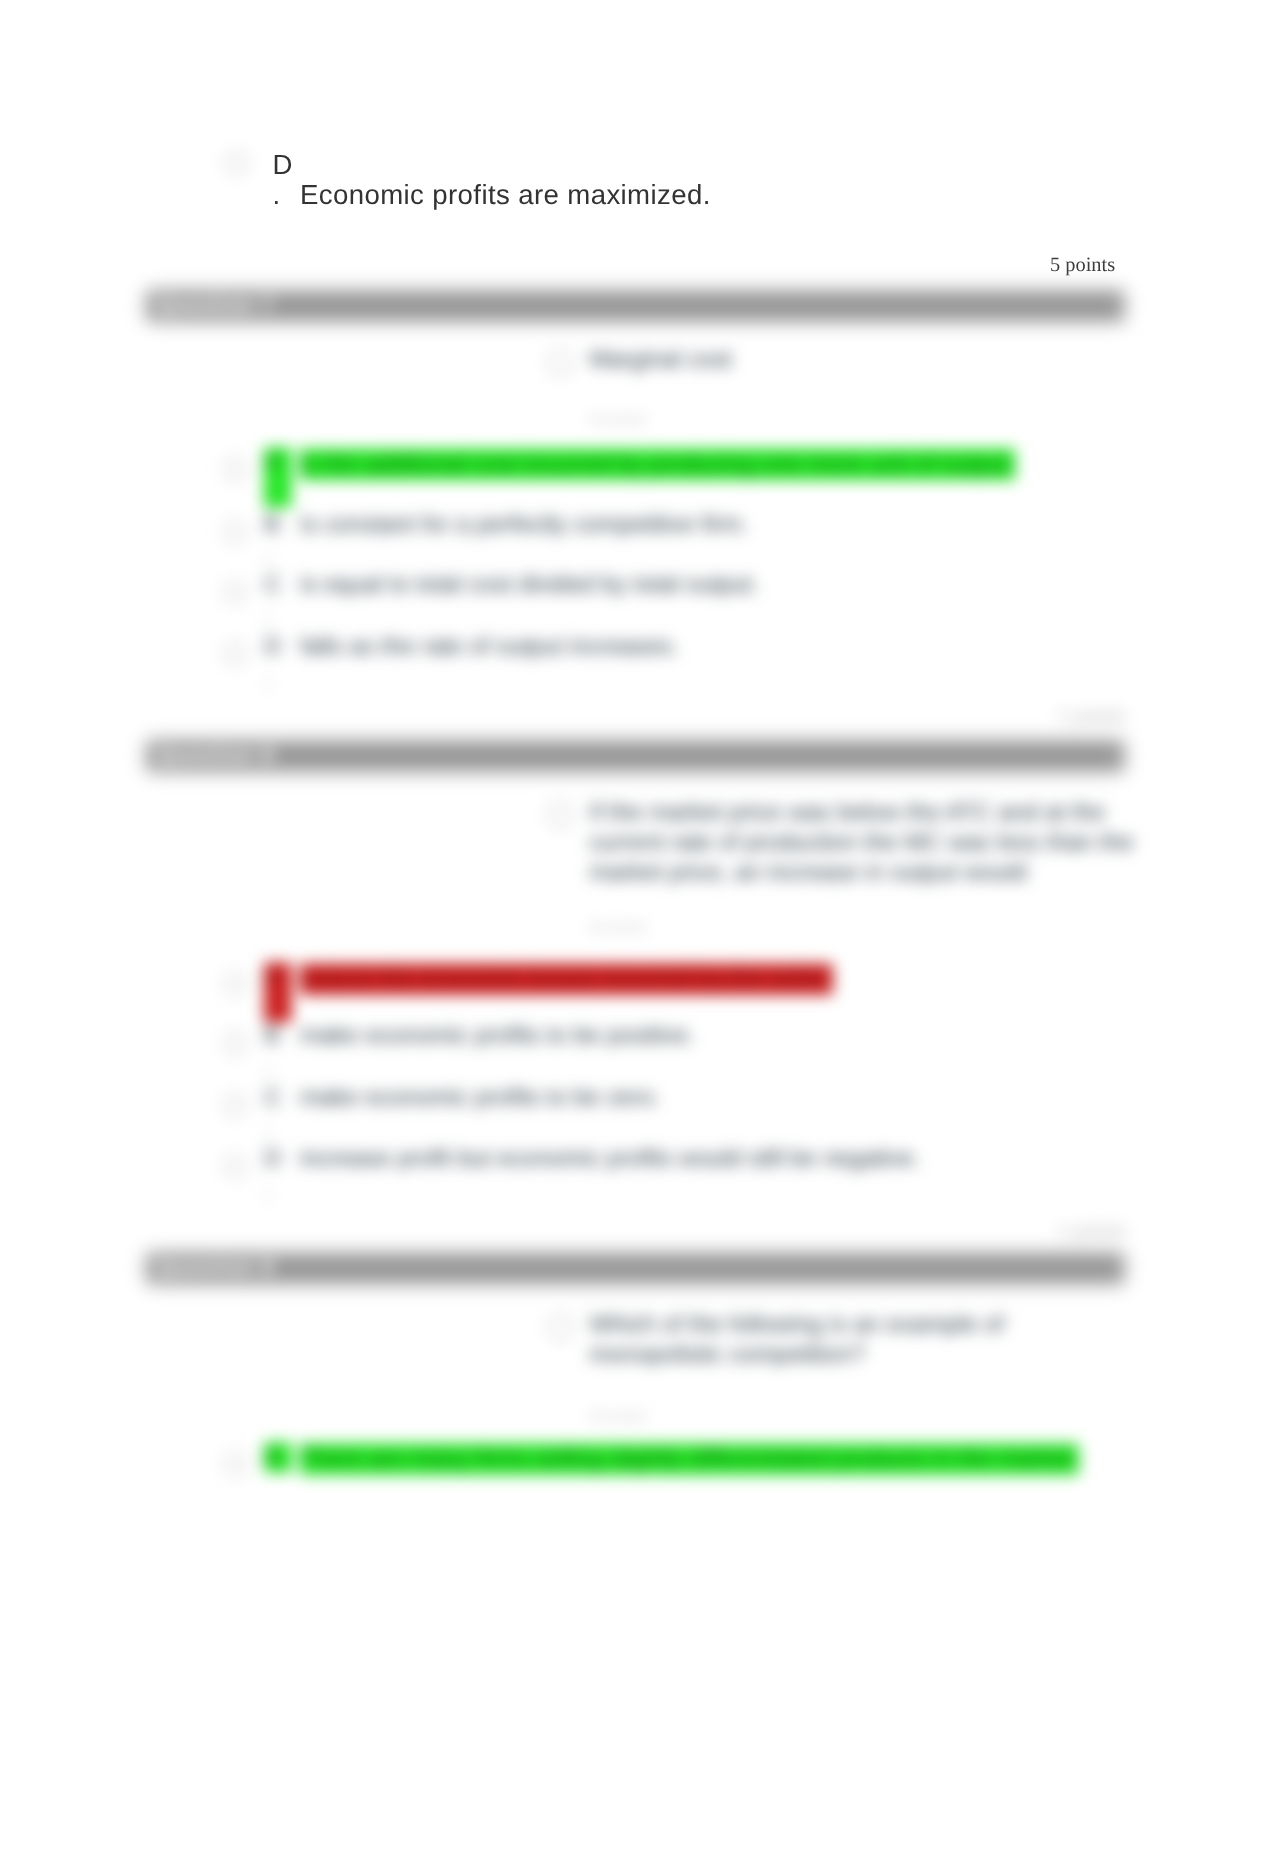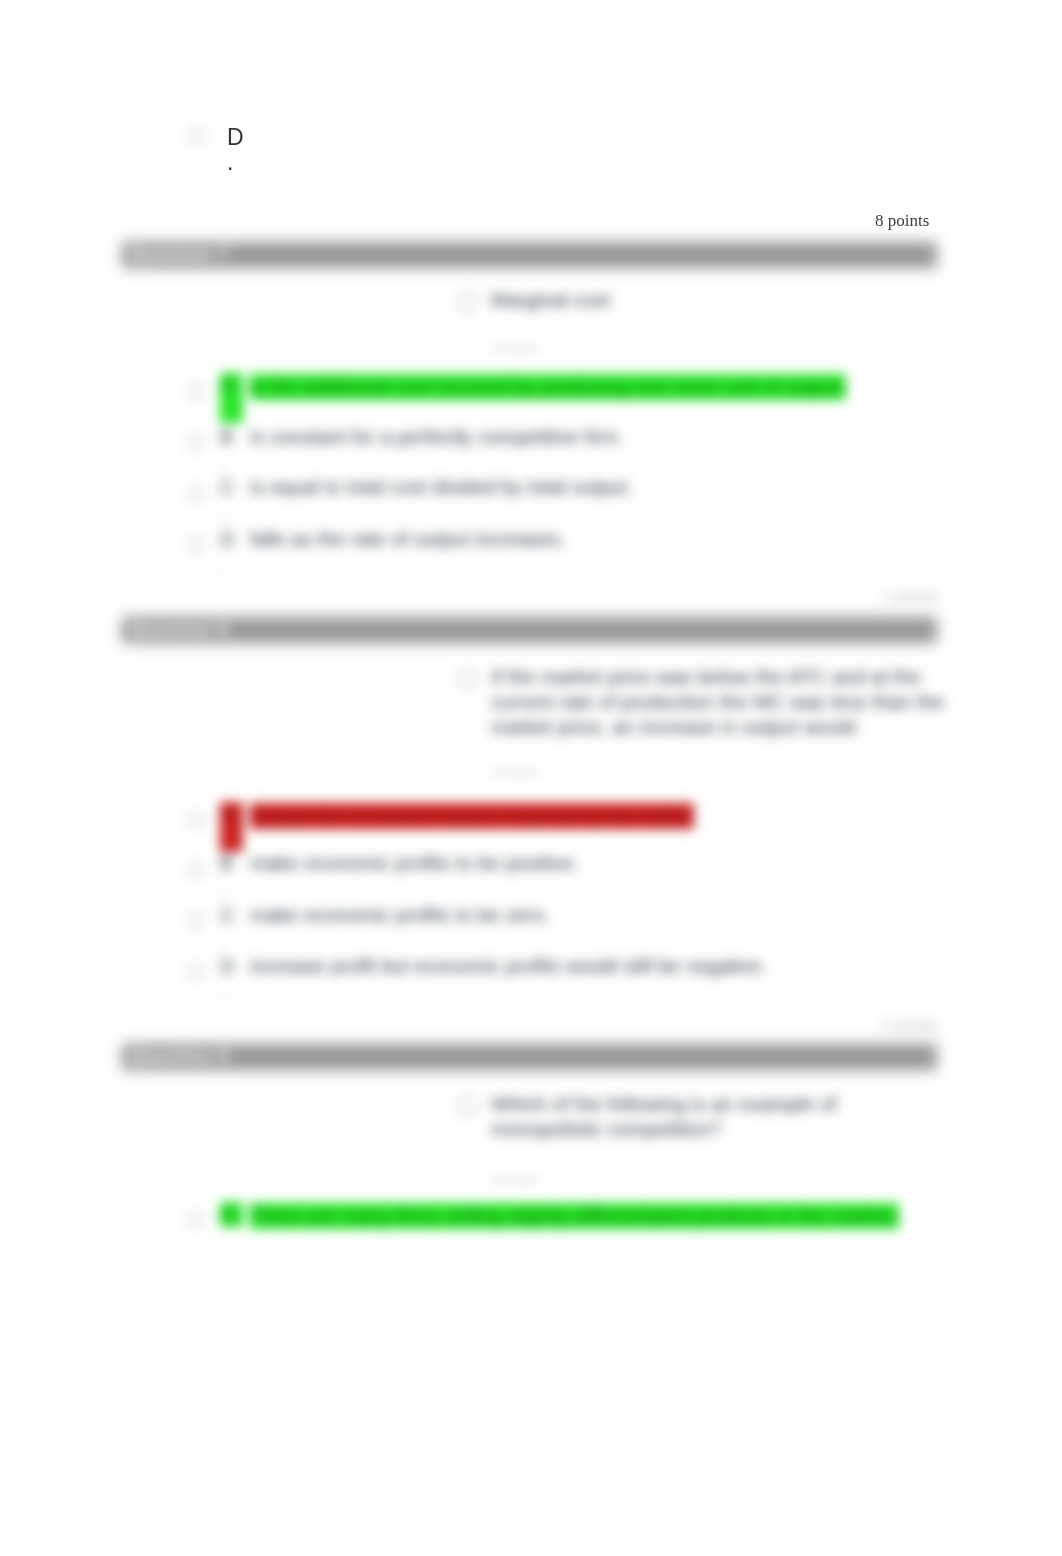--- a/index.html
+++ b/index.html
@@ -114,17 +114,18 @@
       <div class="o-radio" style="margin-top:7px;"></div>
       <div class="o-ltr" style="margin-left:13px;width:23px;"><span>A</span><span>.</span></div>
       <div class="o-txt" style="margin-left:7px;">There are many firms selling slightly differentiated products in the market.</div>
     </div>
 
   </div>
 
   <div class="sharp">
     <div class="answer-row" style="left:227px;top:125px;">
       <div class="ltr-cell"><span>D</span><br><span>.</span></div>
+      <div class="txt-cell" style="margin-left:9px;margin-top:25px;">Economic profits are maximized.</div>
     </div>
-    <div class="points" style="left:875px;top:211px;">8 points</div>
+    <div class="points" style="left:875px;top:211px;">5 points</div>
   </div>
 
 </div>
 
 </body></html>

